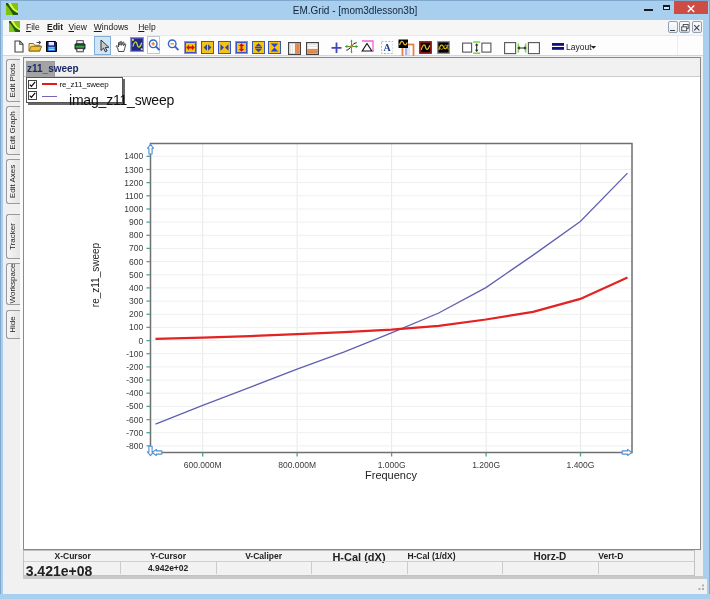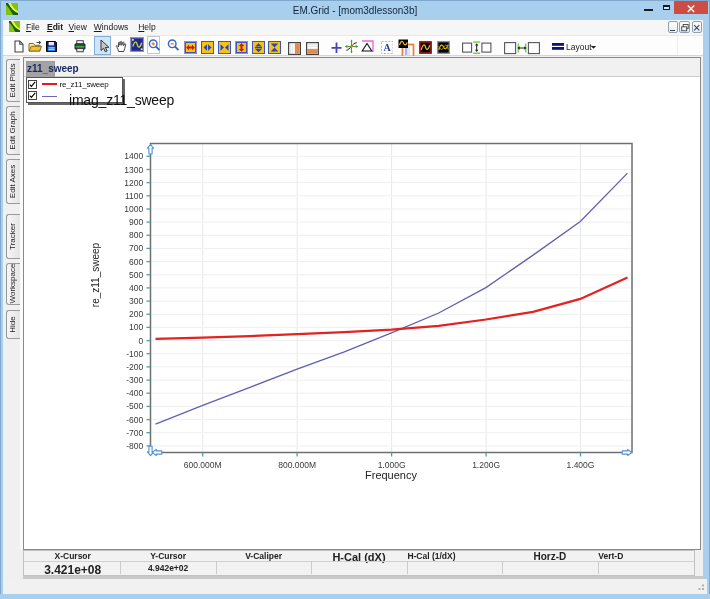--- a/index.html
+++ b/index.html
@@ -337,21 +337,21 @@
 <div class="abs" style="left:407.4px;top:551px;width:94px;text-align:left;font-size:8.5px;font-weight:bold;color:#222;">H-Cal (1/dX)</div>
 <div class="abs" style="left:502.9px;top:551px;width:94px;text-align:center;font-size:10px;font-weight:bold;color:#222;">Horz-D</div>
 <div class="abs" style="left:598.3px;top:551px;width:94px;text-align:left;font-size:8.5px;font-weight:bold;color:#222;">Vert-D</div>
 <div class="abs" style="left:23.5px;top:560.5px;width:670px;height:1px;background:#d0d0d0;"></div>
 <div class="abs" style="left:120.4px;top:561px;width:1px;height:13px;background:#cccccc;"></div>
 <div class="abs" style="left:215.9px;top:561px;width:1px;height:13px;background:#cccccc;"></div>
 <div class="abs" style="left:311.3px;top:561px;width:1px;height:13px;background:#cccccc;"></div>
 <div class="abs" style="left:406.7px;top:561px;width:1px;height:13px;background:#cccccc;"></div>
 <div class="abs" style="left:502.2px;top:561px;width:1px;height:13px;background:#cccccc;"></div>
 <div class="abs" style="left:597.6px;top:561px;width:1px;height:13px;background:#cccccc;"></div>
-<div class="abs" style="left:25.7px;top:562.5px;width:94px;text-align:center;font-size:12px;font-weight:bold;color:#222;">3.421e+08</div>
+<div class="abs" style="left:25.7px;top:562.5px;width:94px;text-align:left;font-size:14px;font-weight:bold;color:#222;">3.421e+08</div>
 <div class="abs" style="left:121.1px;top:562.5px;width:94px;text-align:center;font-size:8.5px;font-weight:bold;color:#222;">4.942e+02</div>
 <div class="abs" style="left:22.5px;top:575.5px;width:680.5px;height:3.5px;background:#c9c9c9;"></div>
 <div class="abs" style="left:3px;top:579px;width:704px;height:15px;background:#f1f1f1;"></div>
 <svg class="abs" style="left:695px;top:581px" width="10" height="10">
     <g fill="#b0b0b0">
       <rect x="7" y="7" width="2" height="2"></rect>
       <rect x="7" y="3.5" width="2" height="2"></rect>
       <rect x="3.5" y="7" width="2" height="2"></rect>
     </g>
   </svg>

